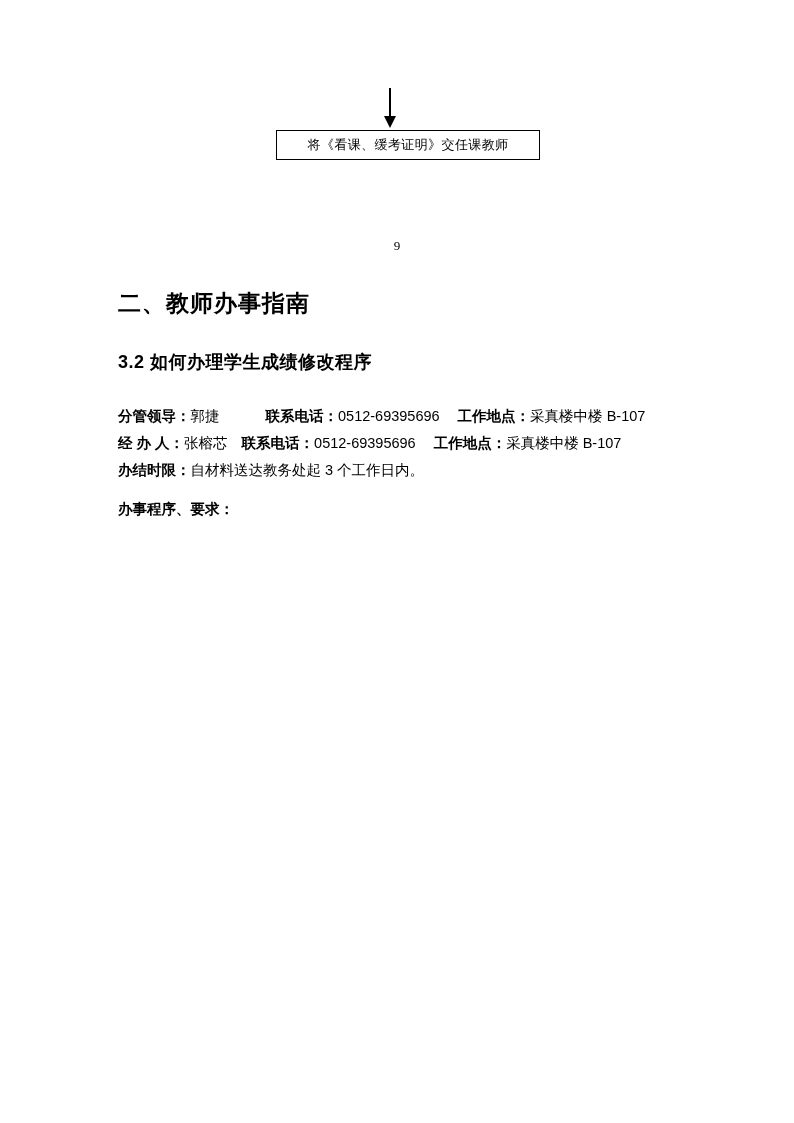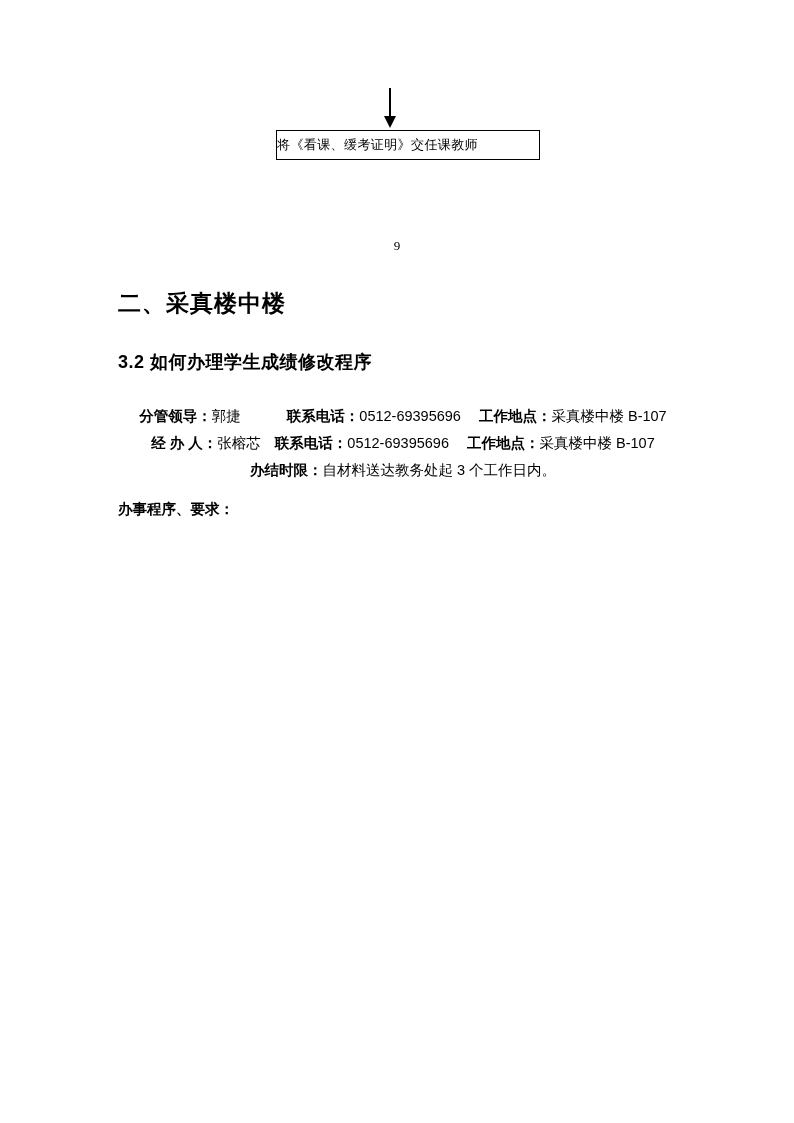--- a/index.html
+++ b/index.html
@@ -53,21 +53,21 @@
   .flow-box {
     position: absolute;
     left: 276px;
     top: 130px;
     width: 264px;
     height: 30px;
     border: 1px solid #000;
     box-sizing: border-box;
     display: flex;
     align-items: center;
-    justify-content: flex-start;
+    justify-content: center;
     font-size: 13px;
     letter-spacing: 0.4px;
     font-family: "Liberation Sans", sans-serif;
   }
 
   .page-number {
     position: absolute;
     left: 0;
     top: 238px;
     width: 794px;
@@ -94,21 +94,20 @@
     letter-spacing: 0.5px;
   }
 
   .info-block {
     position: absolute;
     left: 118px;
     top: 404px;
     width: 570px;
     font-size: 14.5px;
     line-height: 24px;
-    text-align: center;
   }
   .info-line {
     white-space: nowrap;
     margin-bottom: 3px;
   }
   .lbl {
     font-weight: bold;
   }
   .seg {
     display: inline-block;
@@ -135,21 +134,21 @@
     <div class="shaft"></div>
     <div class="head"></div>
   </div>
 
   <div class="flow-box">
     <span>将《看课、缓考证明》交任课教师</span>
   </div>
 
   <div class="page-number">9</div>
 
-  <div class="h1">二、采真楼中楼</div>
+  <div class="h1">二、教师办事指南</div>
 
   <div class="h2">3.2 如何办理学生成绩修改程序</div>
 
   <div class="info-block">
 
     <div class="info-line">
       <span class="lbl seg">分管领导：</span><span class="seg">郭捷</span><span class="gap-1"></span><span class="lbl seg">联系电话：</span><span class="seg">0512-69395696</span><span class="gap-2"></span><span class="lbl seg">工作地点：</span><span class="seg">采真楼中楼 B-107</span>
     </div>
 
     <div class="info-line">

